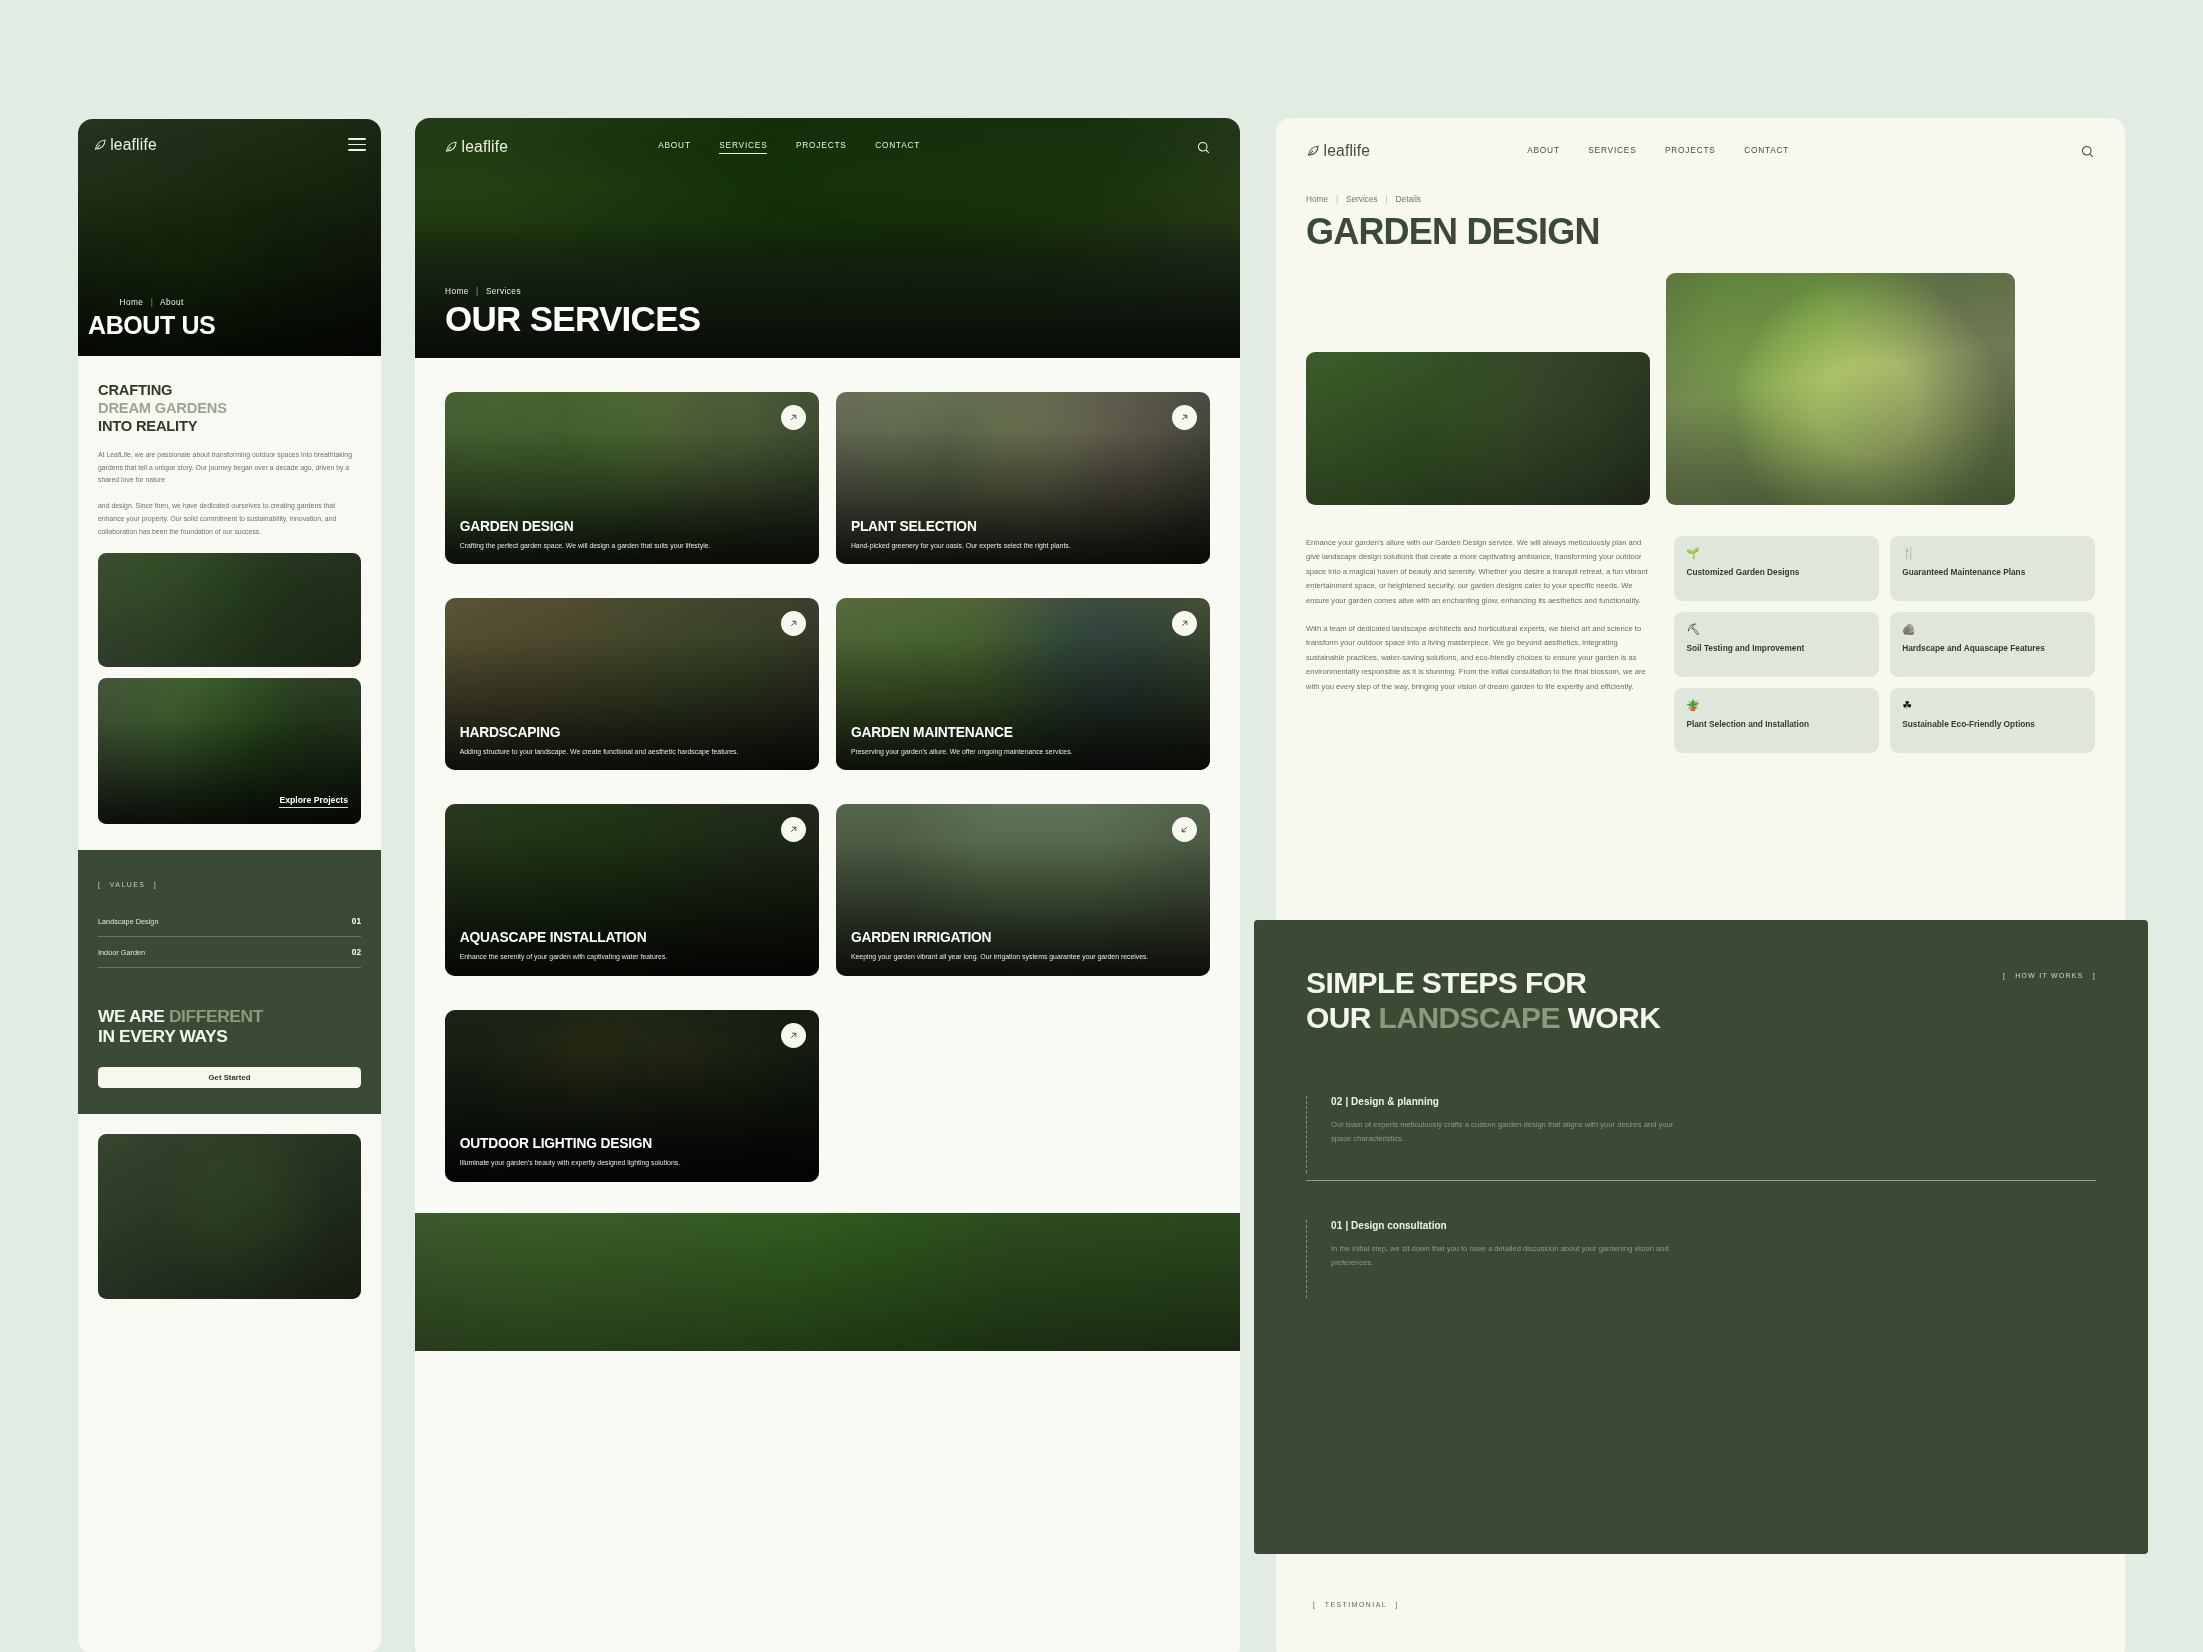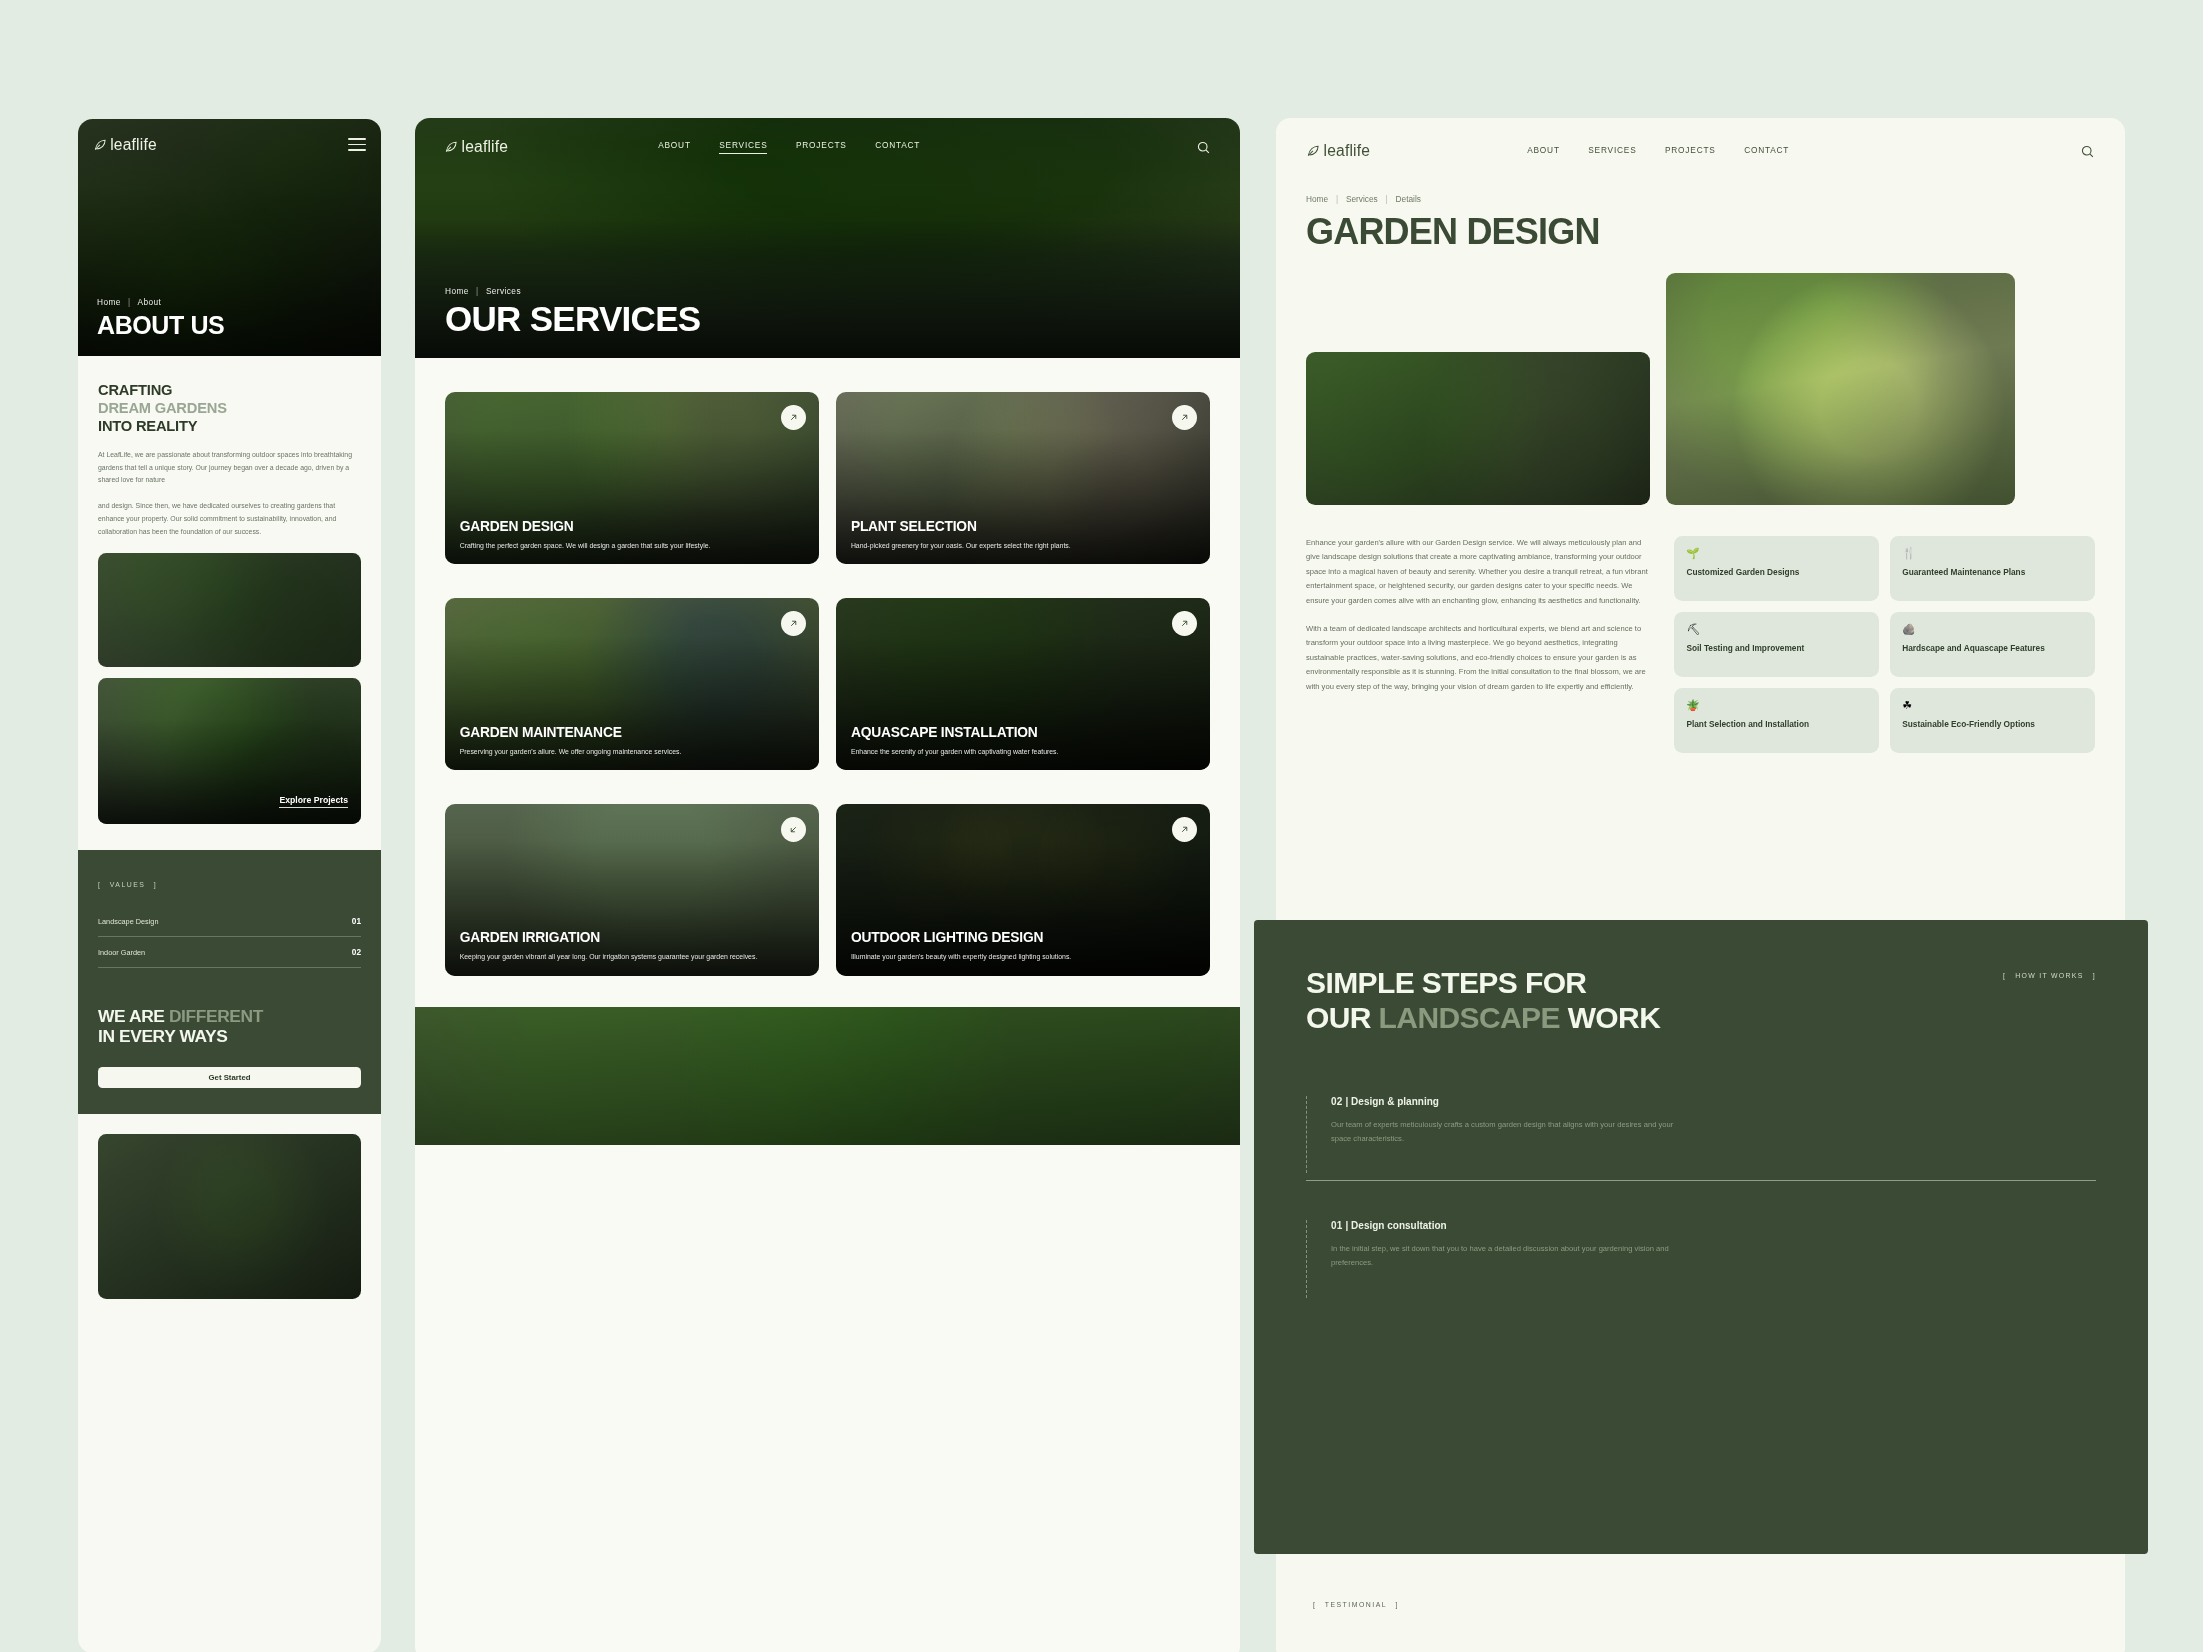--- a/index.html
+++ b/index.html
@@ -117,21 +117,21 @@
   .logo { display: flex; align-items: center; gap: 3.7px; }
   .logo .leaf { width: 13.8px; height: 13.8px; display: block; }
   .logo .word { font-size: 15.6px; letter-spacing: 0.2px; }
 
   
   #mobile { left: 78px; top: 119px; width: 303px; height: 1534px; border-radius: 14.7px; background:#f7f9f2; }
   #mobile .hero { position: relative; height: 237px; }
   #mobile .bar { position: absolute; top: 16.5px; left: 0; right: 0; display: flex; align-items: center; justify-content: space-between; padding: 0 14.7px; color: #eef2e6; z-index: 3; }
   .burger { width: 18.4px; display: flex; flex-direction: column; gap: 3.7px; cursor: pointer; }
   .burger i { display: block; height: 1.8px; background: #eef2e6; border-radius: 1.8px; }
-  #mobile .hero-text { position: absolute; left: 19px; bottom: 18.4px; z-index: 3; color: #fff; }
+  #mobile .hero-text { position: absolute; left: 10px; bottom: 18.4px; z-index: 3; color: #fff; text-align: center; }
   .crumb { font-size: 8.3px; letter-spacing: 0.4px; opacity: .92; margin-bottom: 5.5px; }
   .crumb .sep { opacity: .55; margin: 0 4.6px; }
   #mobile h1 { font-size: 25px; font-weight: 700; letter-spacing: -0.4px; line-height: 1; }
 
   #mobile .body { padding: 26px 20px 0; }
   .m-head { font-size: 14.7px; font-weight: 700; line-height: 1.22; letter-spacing: -0.2px; color: #2e3b28; }
   .m-head .mute { color: #9aa694; }
   .m-p { font-size: 6.9px; line-height: 1.85; color: #6c7566; margin-top: 13px; }
   .m-img { margin-top: 14.7px; border-radius: 8.3px; height: 114px; position: relative; overflow: hidden; }
   .m-img2 { margin-top: 11px; border-radius: 8.3px; height: 146px; position: relative; overflow: hidden; }
@@ -340,20 +340,33 @@
               <path d="M7 17 L17 7"></path>
               <path d="M9 7 H17 V15"></path>
             </svg>
         </div>
         <div class="txt">
           <div class="t">PLANT SELECTION</div>
           <div class="d">Hand-picked greenery for your oasis. Our experts select the right plants.</div>
         </div>
       </div>
 
+      <div class="card ph ph-hardscape offset">
+        <div class="scrim2"></div>
+        <div class="arrow">
+          <svg viewBox="0 0 24 24" fill="none" stroke="#3b4a35" stroke-width="2">
+              <path d="M7 17 L17 7"></path>
+              <path d="M9 7 H17 V15"></path>
+            </svg>
+        </div>
+        <div class="txt">
+          <div class="t">HARDSCAPING</div>
+          <div class="d">Adding structure to your landscape. We create functional and aesthetic hardscape features.</div>
+        </div>
+      </div>
 
       <div class="card ph ph-maint offset">
         <div class="scrim2"></div>
         <div class="arrow">
           <svg viewBox="0 0 24 24" fill="none" stroke="#3b4a35" stroke-width="2">
               <path d="M7 17 L17 7"></path>
               <path d="M9 7 H17 V15"></path>
             </svg>
         </div>
         <div class="txt">

